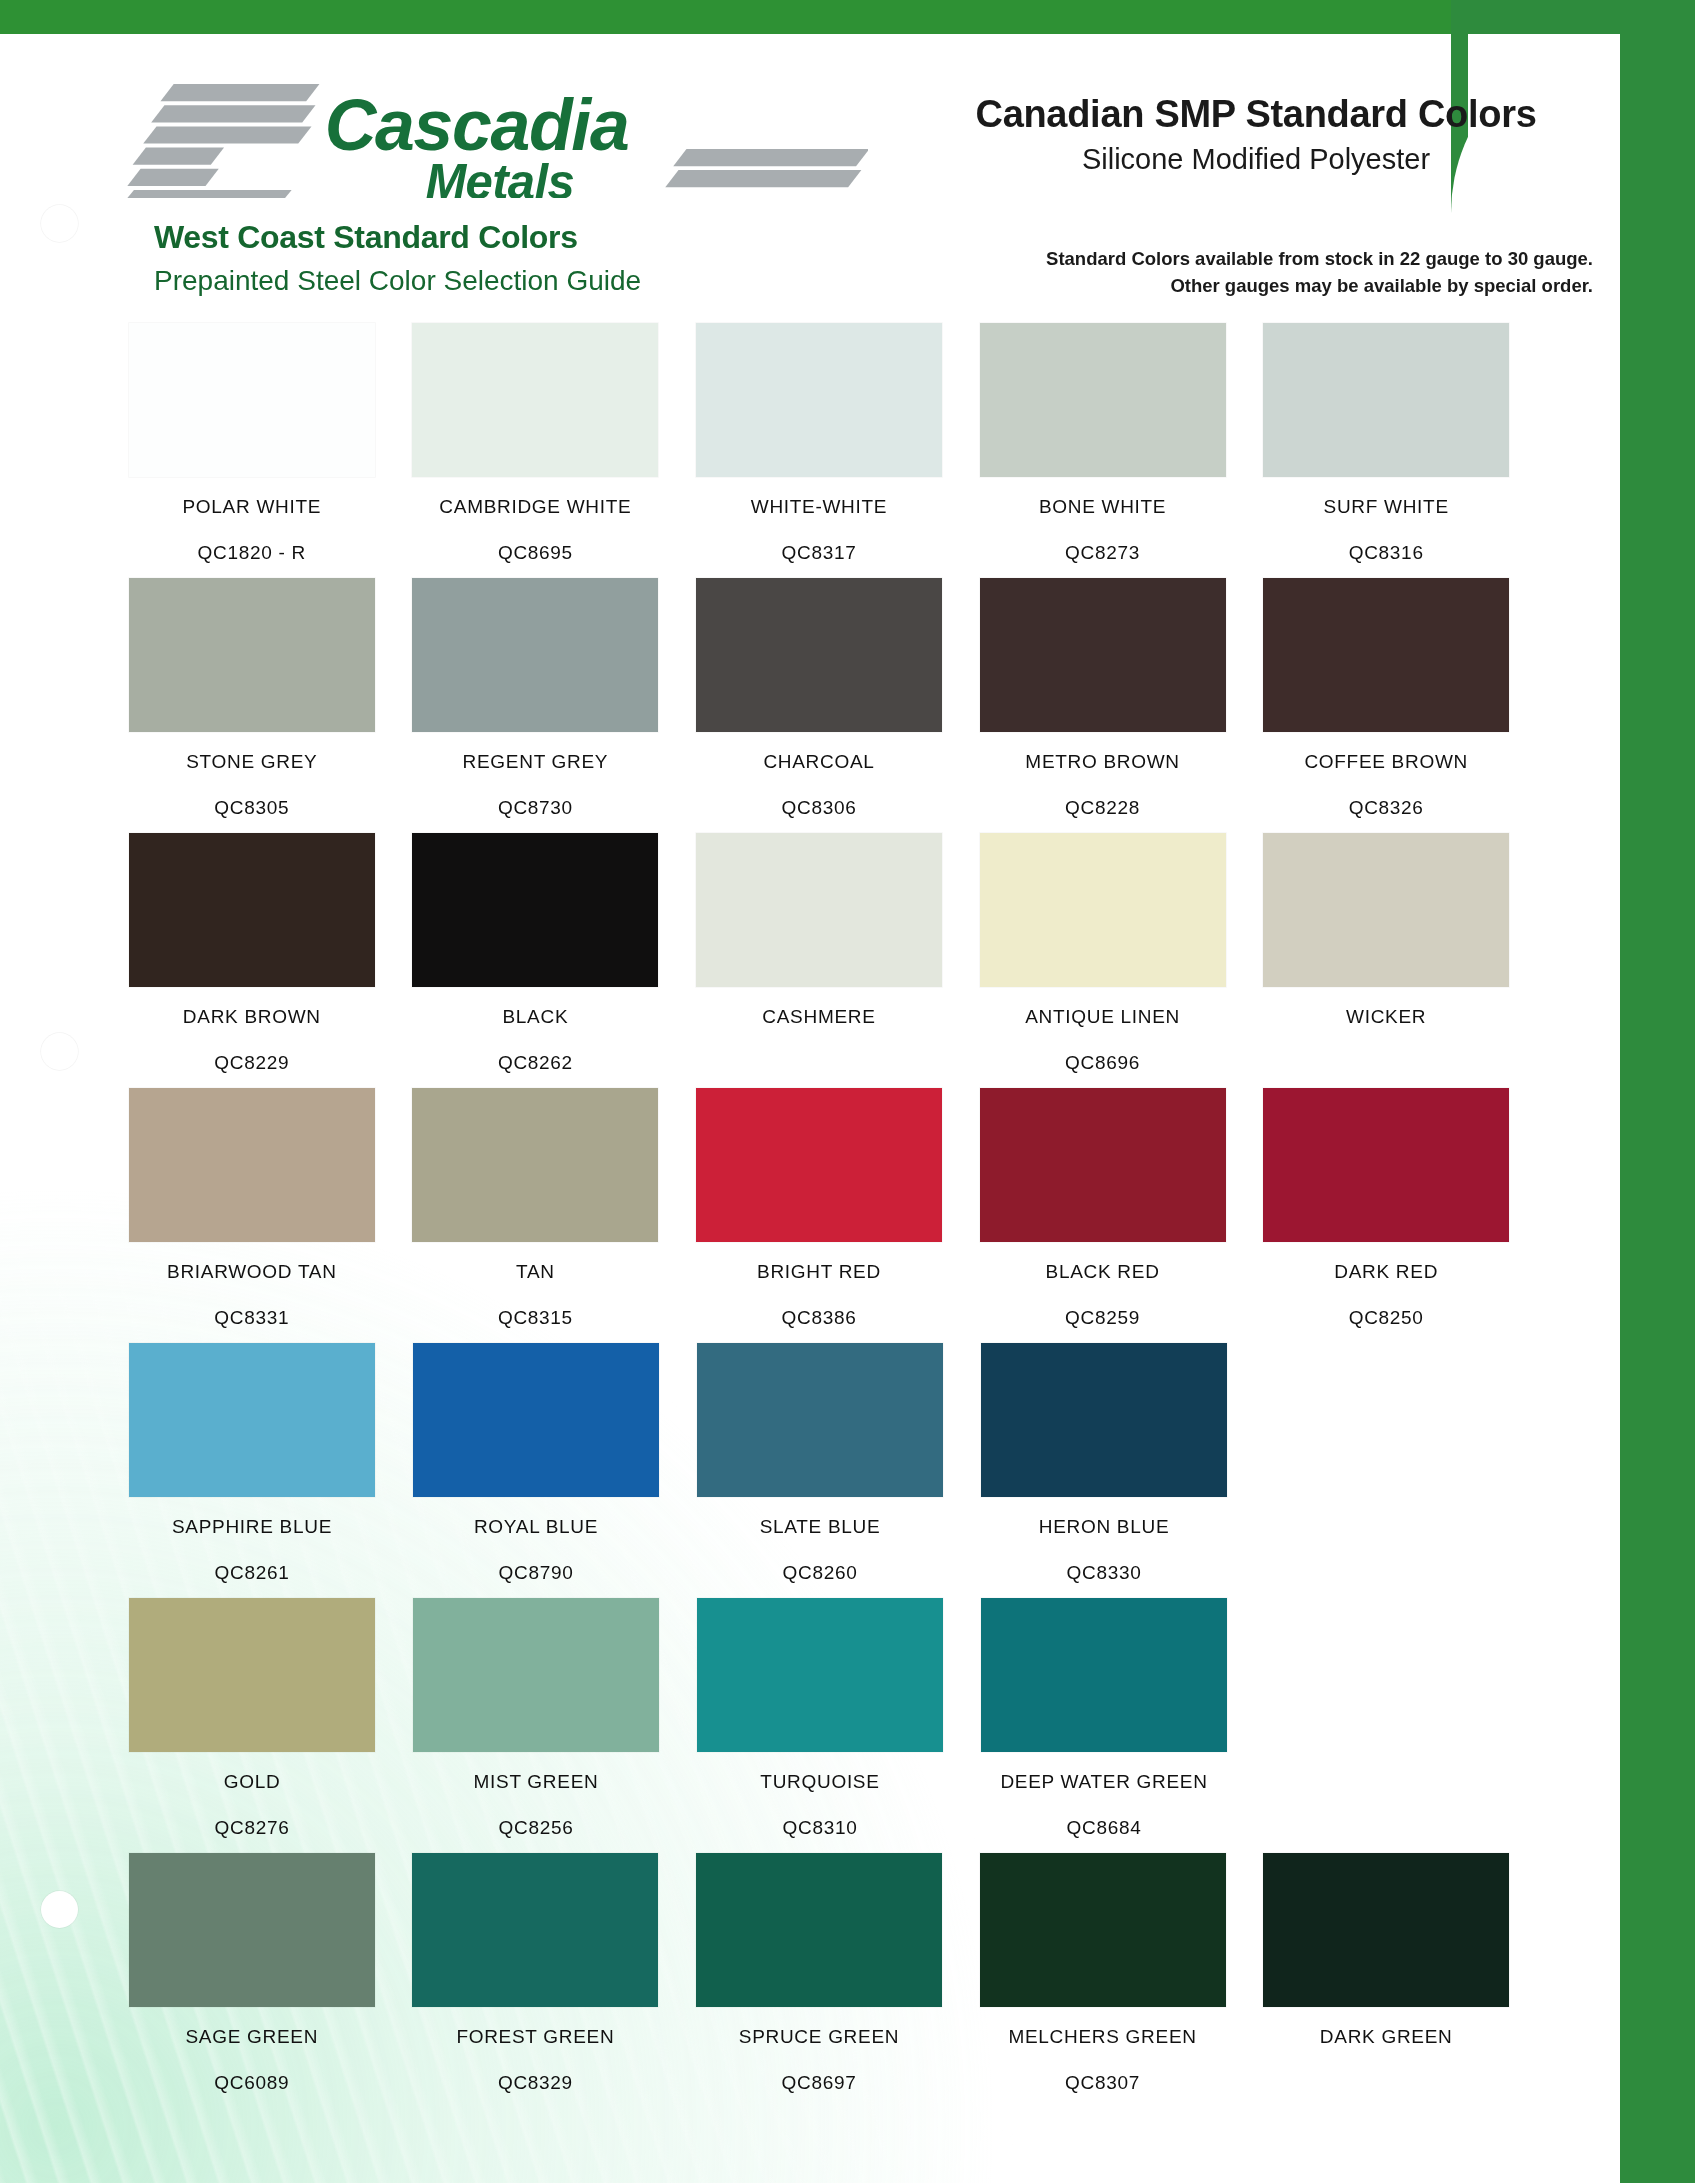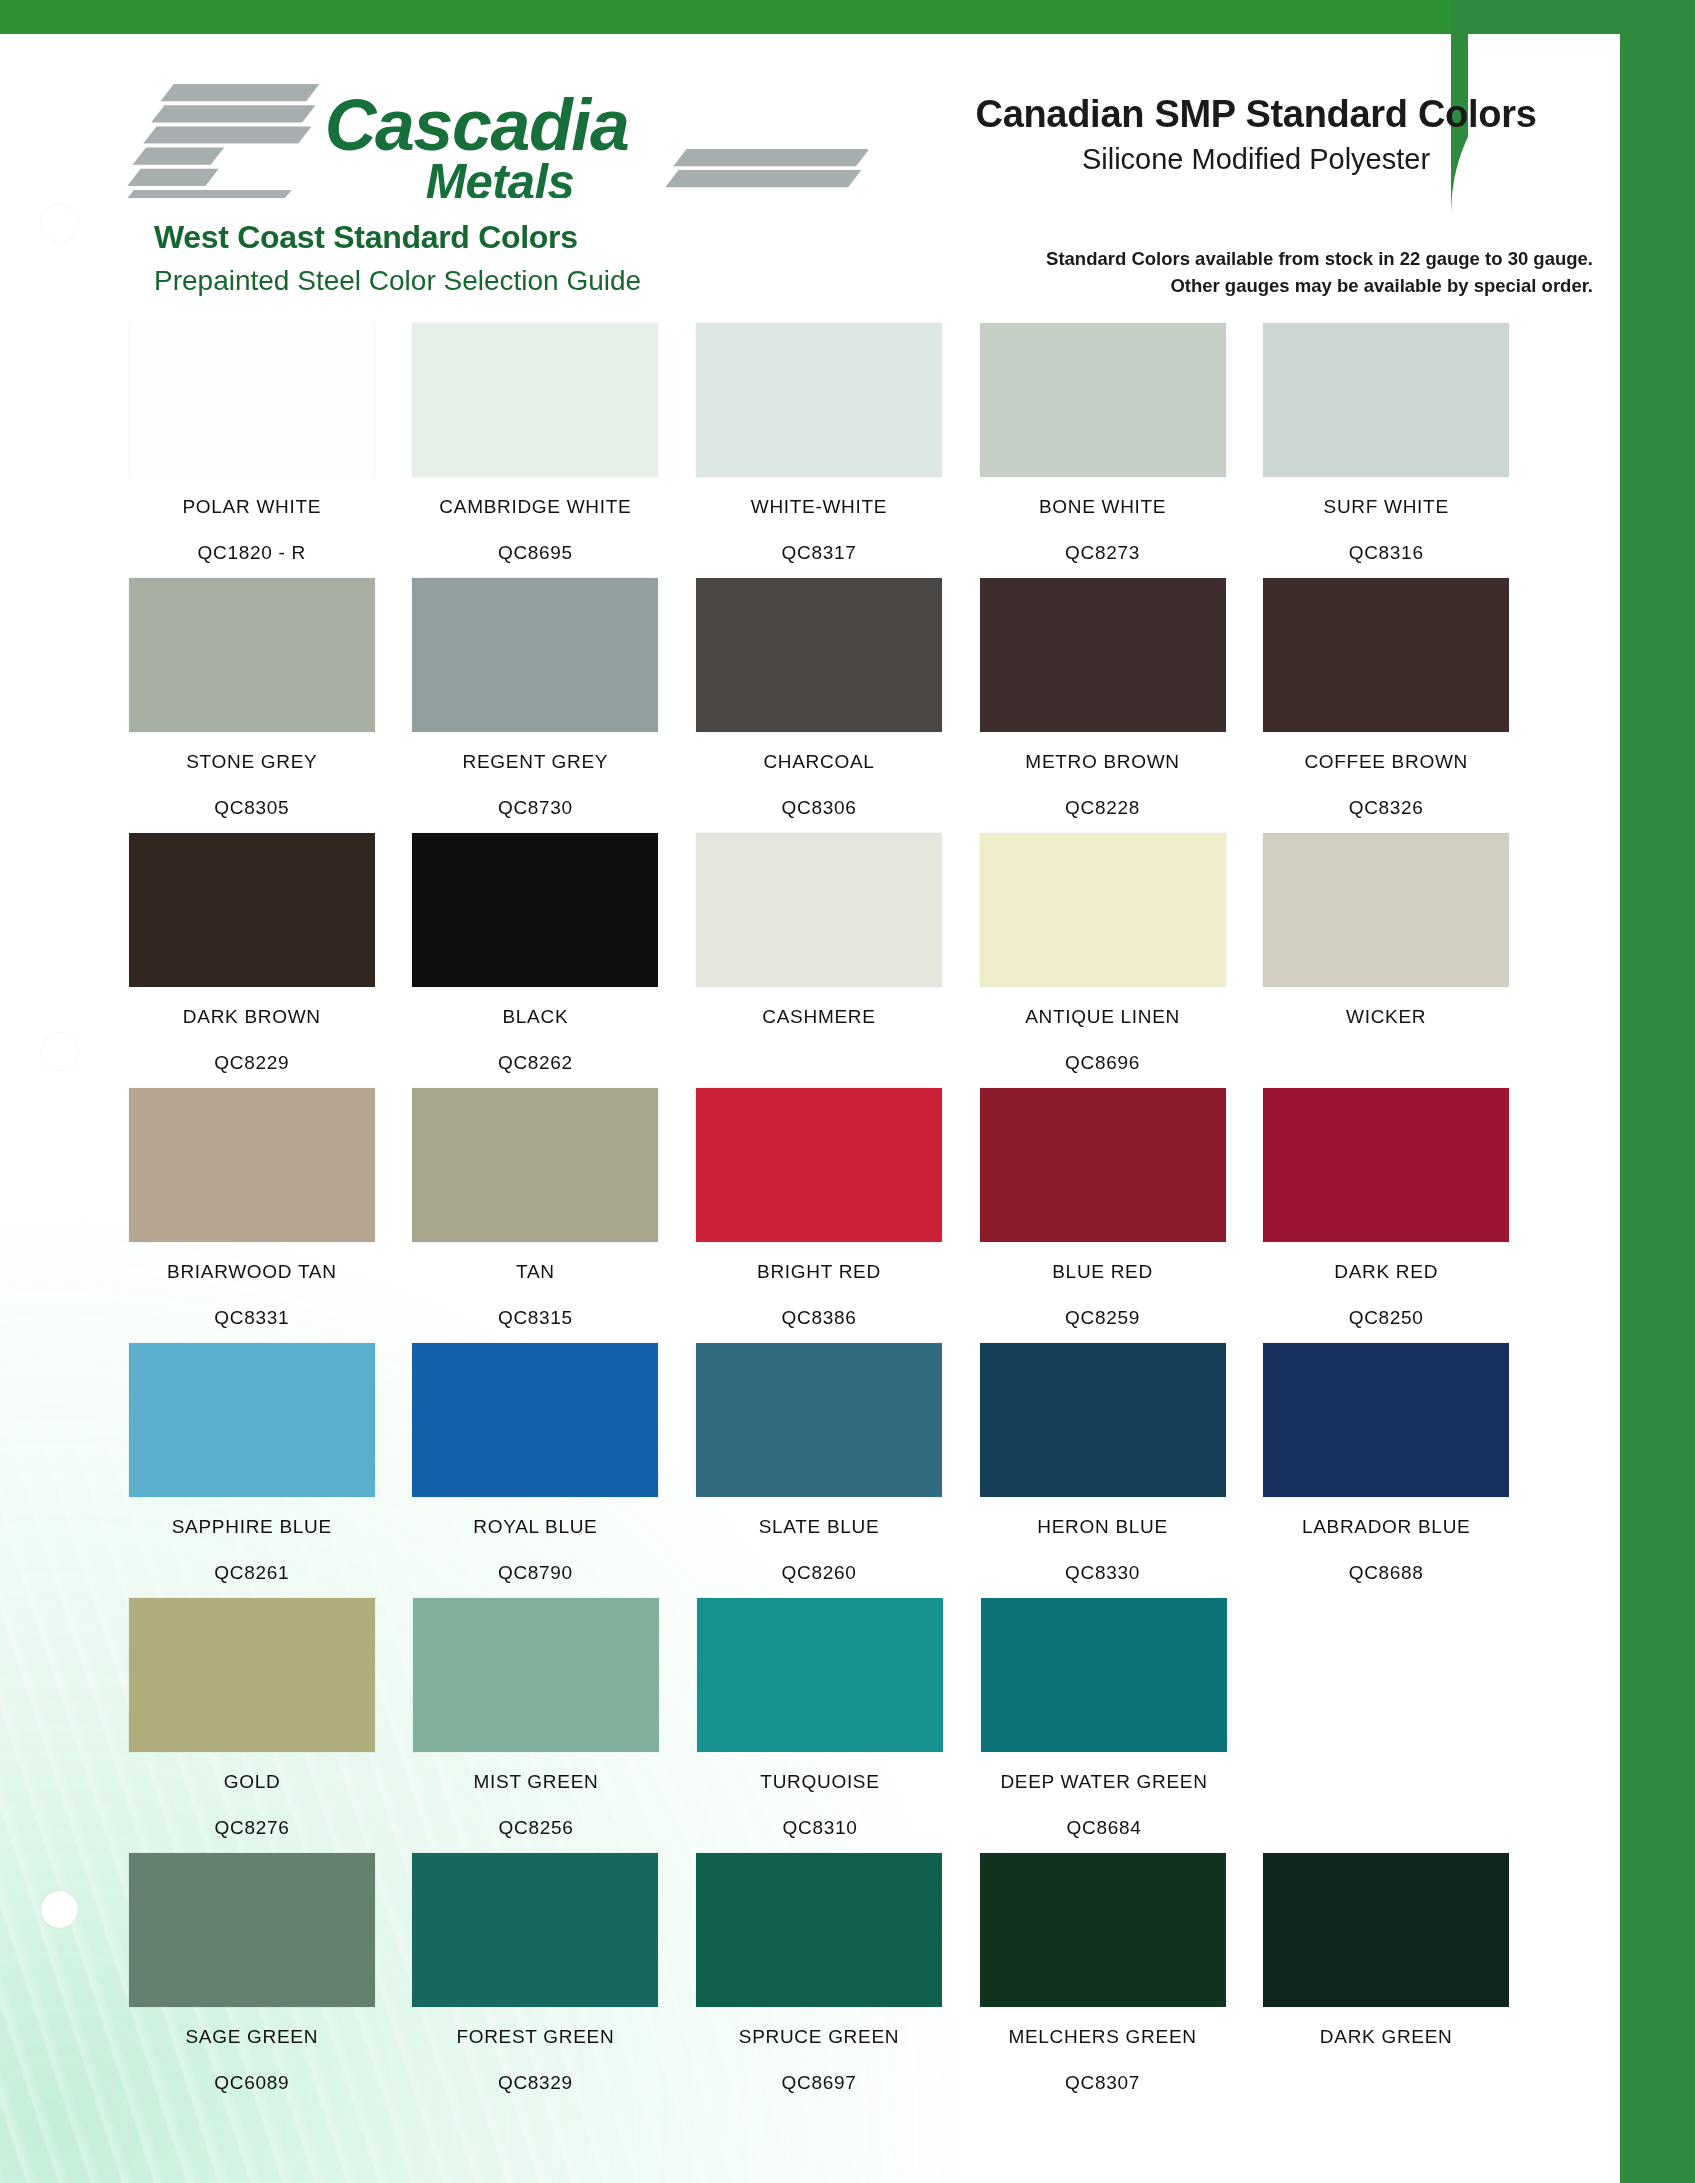--- a/index.html
+++ b/index.html
@@ -371,21 +371,21 @@
         <div class="cell">
           <div class="chip" style="background: rgb(204, 32, 56);"></div>
           <div class="labels">
             <div class="c-name">BRIGHT RED</div>
             <div class="c-code">QC8386</div>
           </div>
         </div>
         <div class="cell">
           <div class="chip" style="background: rgb(142, 27, 44);"></div>
           <div class="labels">
-            <div class="c-name">BLUE RED</div>
+            <div class="c-name">BLACK RED</div>
             <div class="c-code">QC8259</div>
           </div>
         </div>
         <div class="cell">
           <div class="chip" style="background: rgb(156, 22, 49);"></div>
           <div class="labels">
             <div class="c-name">DARK RED</div>
             <div class="c-code">QC8250</div>
           </div>
         </div>
@@ -412,27 +412,20 @@
             <div class="c-code">QC8260</div>
           </div>
         </div>
         <div class="cell">
           <div class="chip" style="background: rgb(18, 62, 86);"></div>
           <div class="labels">
             <div class="c-name">HERON BLUE</div>
             <div class="c-code">QC8330</div>
           </div>
         </div>
-        <div class="cell">
-          <div class="chip" style="background: rgb(23, 48, 94);"></div>
-          <div class="labels">
-            <div class="c-name">LABRADOR BLUE</div>
-            <div class="c-code">QC8688</div>
-          </div>
-        </div>
       </div>
       <div class="row">
         <div class="cell">
           <div class="chip" style="background: rgb(176, 172, 124);"></div>
           <div class="labels">
             <div class="c-name">GOLD</div>
             <div class="c-code">QC8276</div>
           </div>
         </div>
         <div class="cell">

